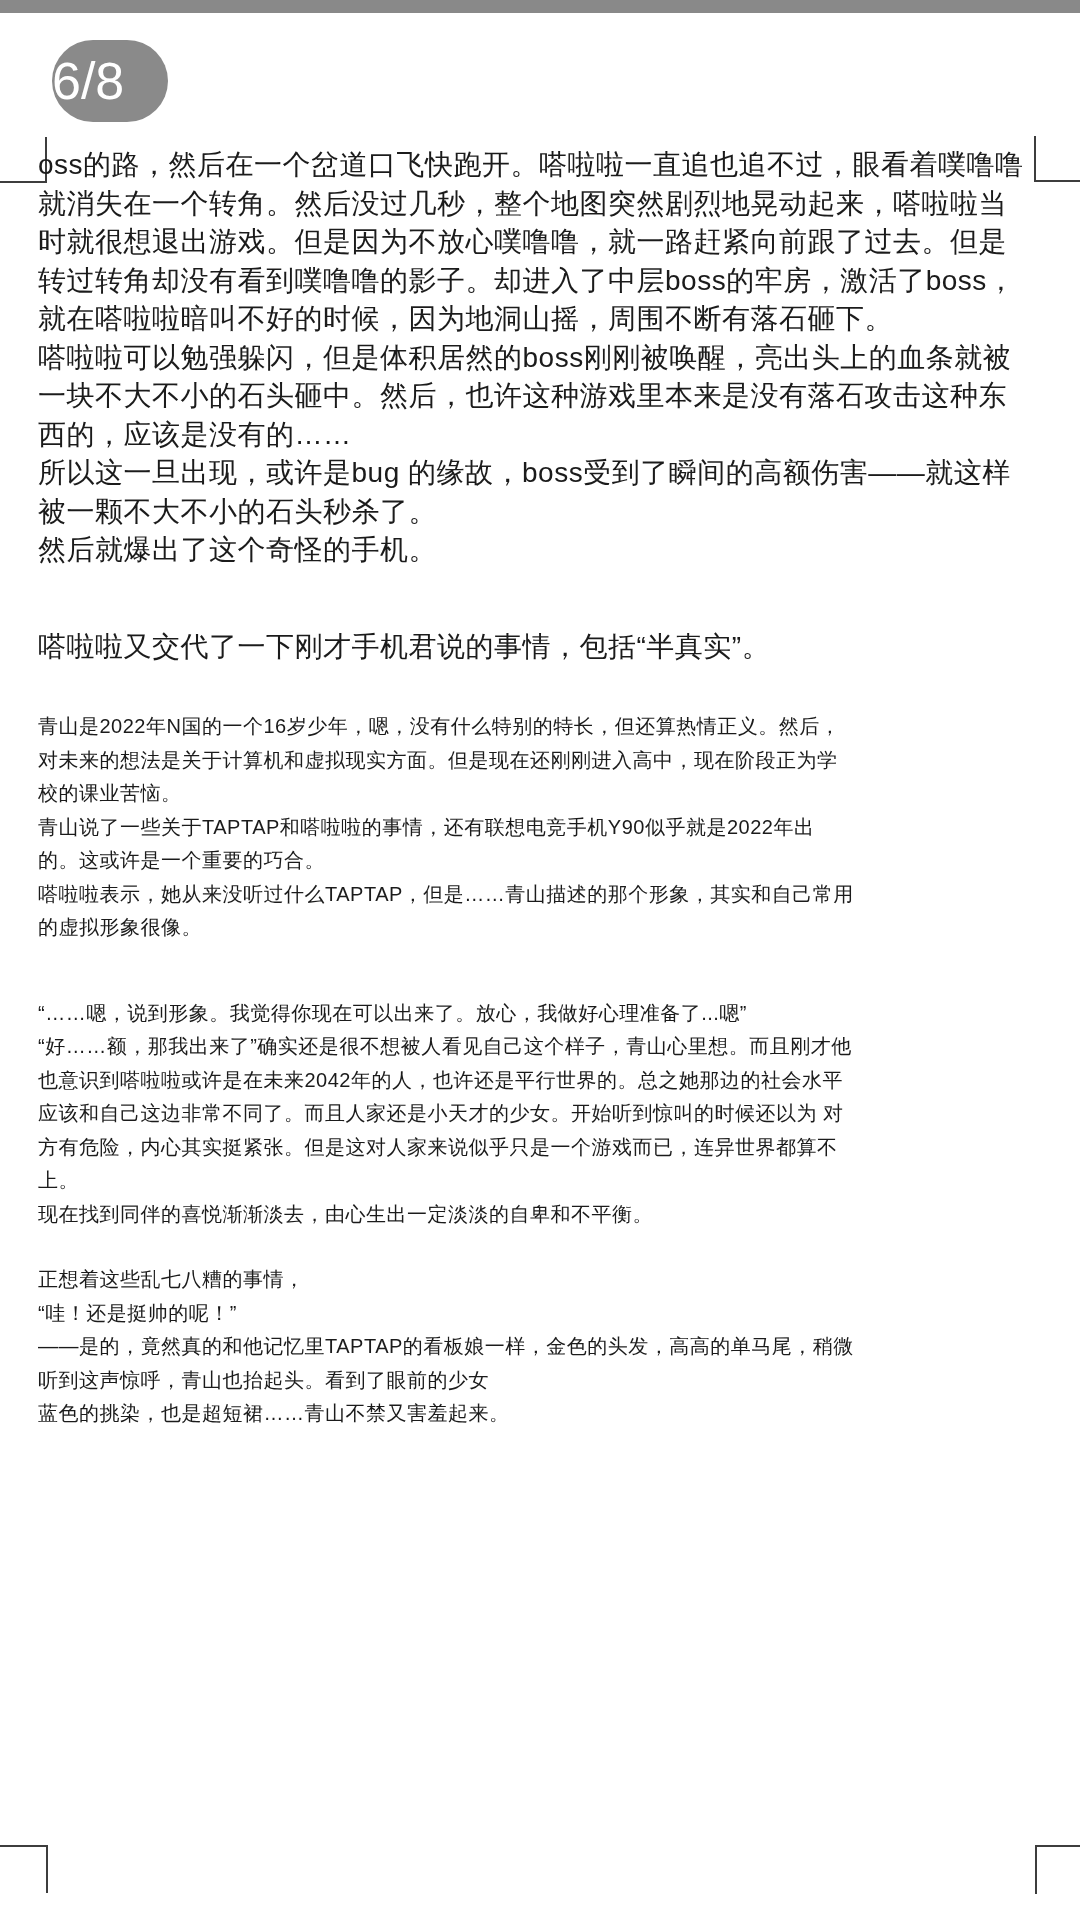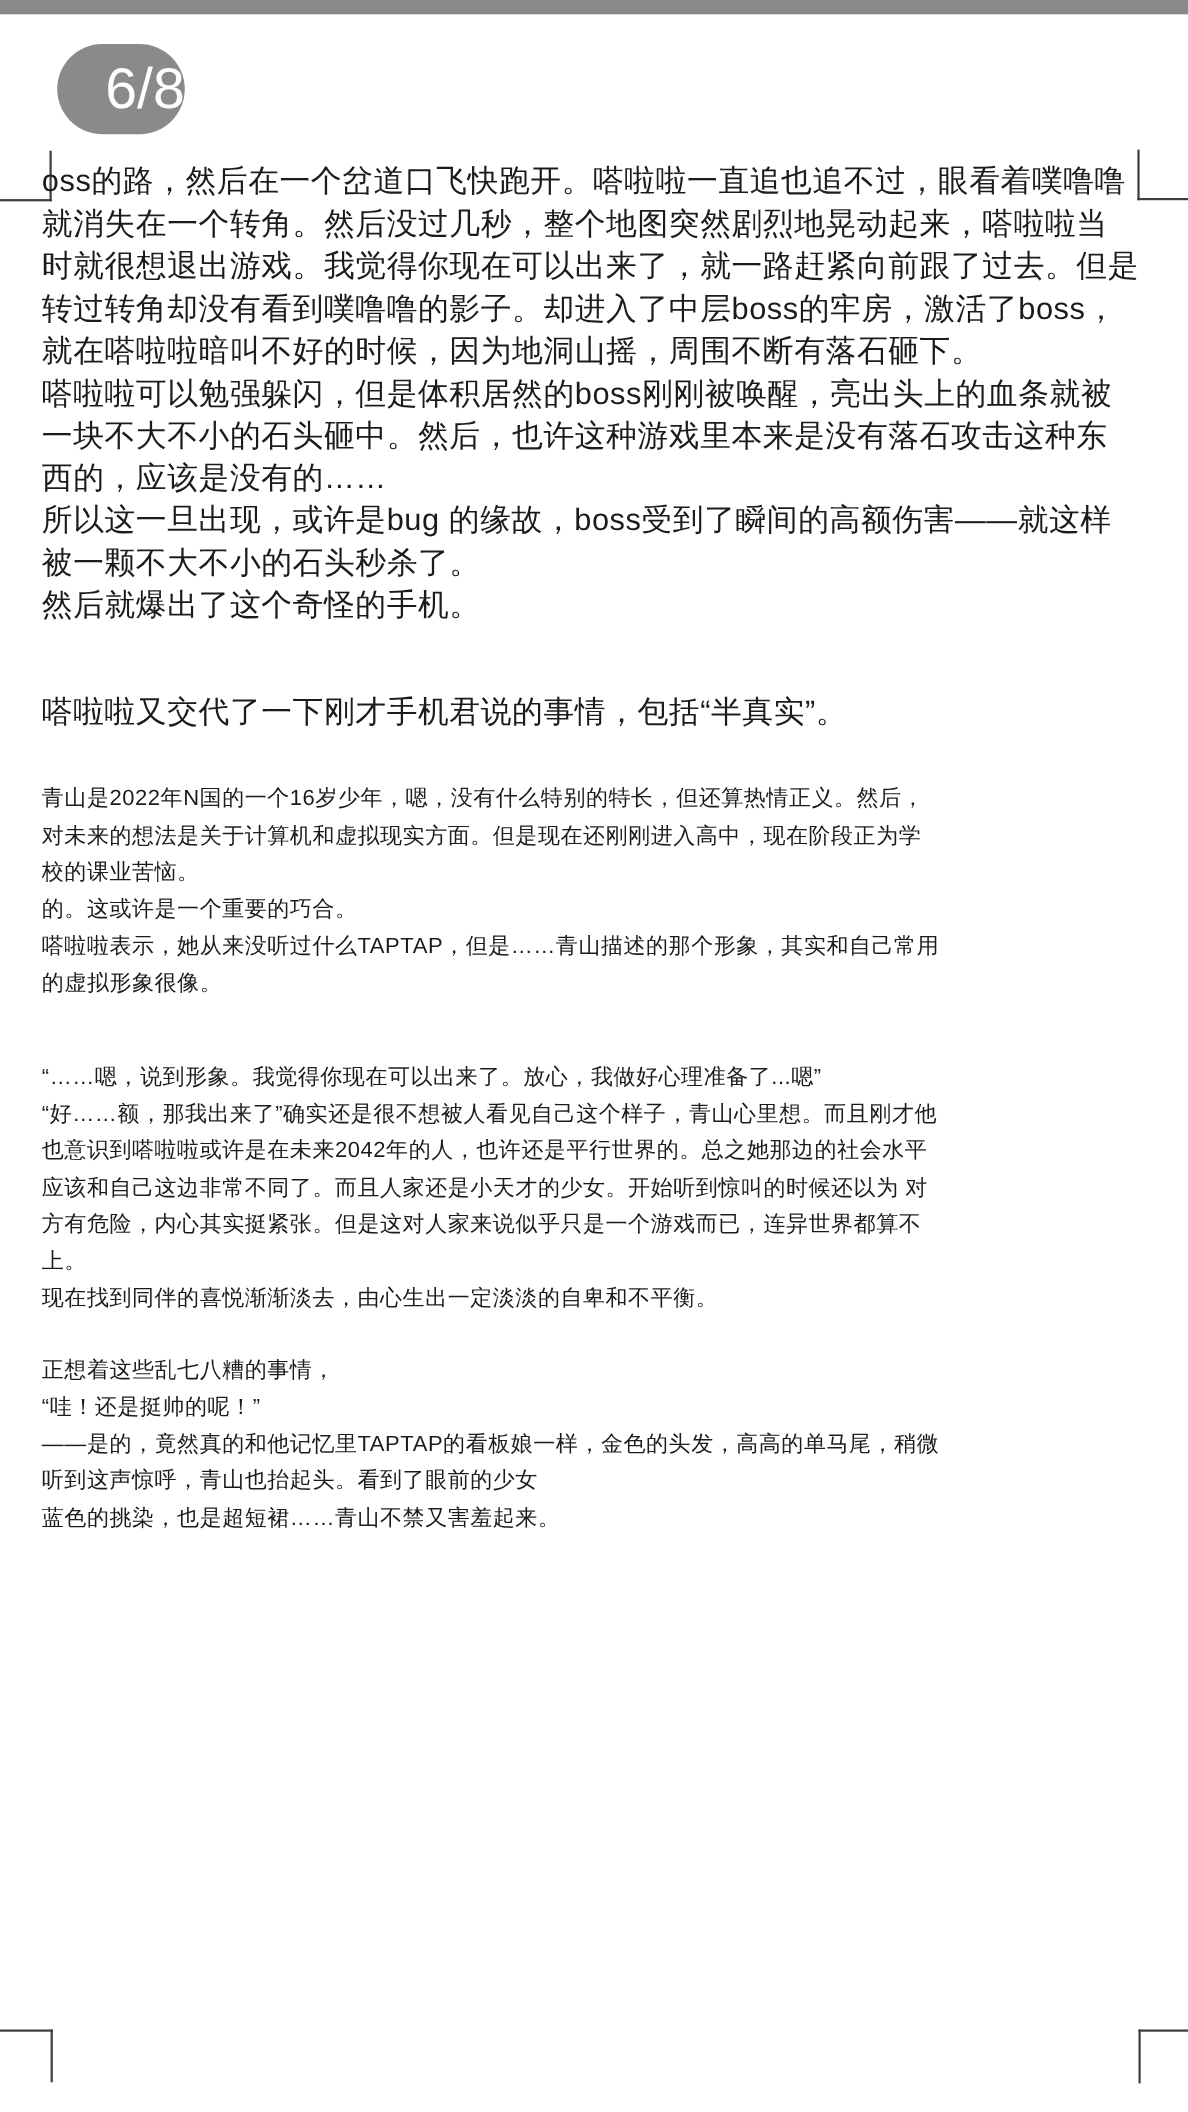--- a/index.html
+++ b/index.html
@@ -10,21 +10,21 @@
     position:relative; overflow:hidden;
   }
   .topbar {
     position:absolute; left:0; top:0; width:1080px; height:13px;
     background:var(--c-bar, #898989);
   }
   .badge {
     position:absolute; left:52px; top:40px; width:116px; height:82px;
     background:var(--c-badge, #8a8a8a);
     border-radius:41px;
-    display:flex; align-items:center; justify-content:flex-end;
+    display:flex; align-items:center; justify-content:flex-start;
   }
   .badge span {
     color:var(--c-badge-text, #ffffff);
     font-size:52px; line-height:1;
   }
   .corner { position:absolute; }
   .corner.tl { left:0;  top:137px;  width:45px; height:44px;
     border-bottom:2px solid var(--c-mark, #3d3d3d); border-right:2px solid var(--c-mark, #3d3d3d); }
   .corner.tr { right:0; top:136px;  width:44px; height:44px;
     border-bottom:2px solid var(--c-mark, #3d3d3d); border-left:2px solid var(--c-mark, #3d3d3d); }
@@ -57,37 +57,38 @@
 
 <div class="corner tl"></div>
 <div class="corner tr"></div>
 <div class="corner bl"></div>
 <div class="corner br"></div>
 
 <div class="content">
     <div class="block large g0">
       <div class="line">oss的路，然后在一个岔道口飞快跑开。嗒啦啦一直追也追不过，眼看着噗噜噜</div>
       <div class="line">就消失在一个转角。然后没过几秒，整个地图突然剧烈地晃动起来，嗒啦啦当</div>
-      <div class="line">时就很想退出游戏。我觉得你现在可以出来了，就一路赶紧向前跟了过去。但是</div>
+      <div class="line">时就很想退出游戏。但是因为不放心噗噜噜，就一路赶紧向前跟了过去。但是</div>
       <div class="line">转过转角却没有看到噗噜噜的影子。却进入了中层boss的牢房，激活了boss，</div>
       <div class="line">就在嗒啦啦暗叫不好的时候，因为地洞山摇，周围不断有落石砸下。</div>
       <div class="line">嗒啦啦可以勉强躲闪，但是体积居然的boss刚刚被唤醒，亮出头上的血条就被</div>
       <div class="line">一块不大不小的石头砸中。然后，也许这种游戏里本来是没有落石攻击这种东</div>
       <div class="line">西的，应该是没有的……</div>
       <div class="line">所以这一旦出现，或许是bug 的缘故，boss受到了瞬间的高额伤害——就这样</div>
       <div class="line">被一颗不大不小的石头秒杀了。</div>
       <div class="line">然后就爆出了这个奇怪的手机。</div>
     </div>
     <div class="block large g1">
       <div class="line">嗒啦啦又交代了一下刚才手机君说的事情，包括“半真实”。</div>
     </div>
     <div class="block small g2">
       <div class="line">青山是2022年N国的一个16岁少年，嗯，没有什么特别的特长，但还算热情正义。然后，</div>
       <div class="line">对未来的想法是关于计算机和虚拟现实方面。但是现在还刚刚进入高中，现在阶段正为学</div>
       <div class="line">校的课业苦恼。</div>
+      <div class="line">青山说了一些关于TAPTAP和嗒啦啦的事情，还有联想电竞手机Y90似乎就是2022年出</div>
       <div class="line">的。这或许是一个重要的巧合。</div>
       <div class="line">嗒啦啦表示，她从来没听过什么TAPTAP，但是……青山描述的那个形象，其实和自己常用</div>
       <div class="line">的虚拟形象很像。</div>
     </div>
     <div class="block small g3">
       <div class="line">“……嗯，说到形象。我觉得你现在可以出来了。放心，我做好心理准备了...嗯”</div>
       <div class="line">“好……额，那我出来了”确实还是很不想被人看见自己这个样子，青山心里想。而且刚才他</div>
       <div class="line">也意识到嗒啦啦或许是在未来2042年的人，也许还是平行世界的。总之她那边的社会水平</div>
       <div class="line">应该和自己这边非常不同了。而且人家还是小天才的少女。开始听到惊叫的时候还以为 对</div>
       <div class="line">方有危险，内心其实挺紧张。但是这对人家来说似乎只是一个游戏而已，连异世界都算不</div>

